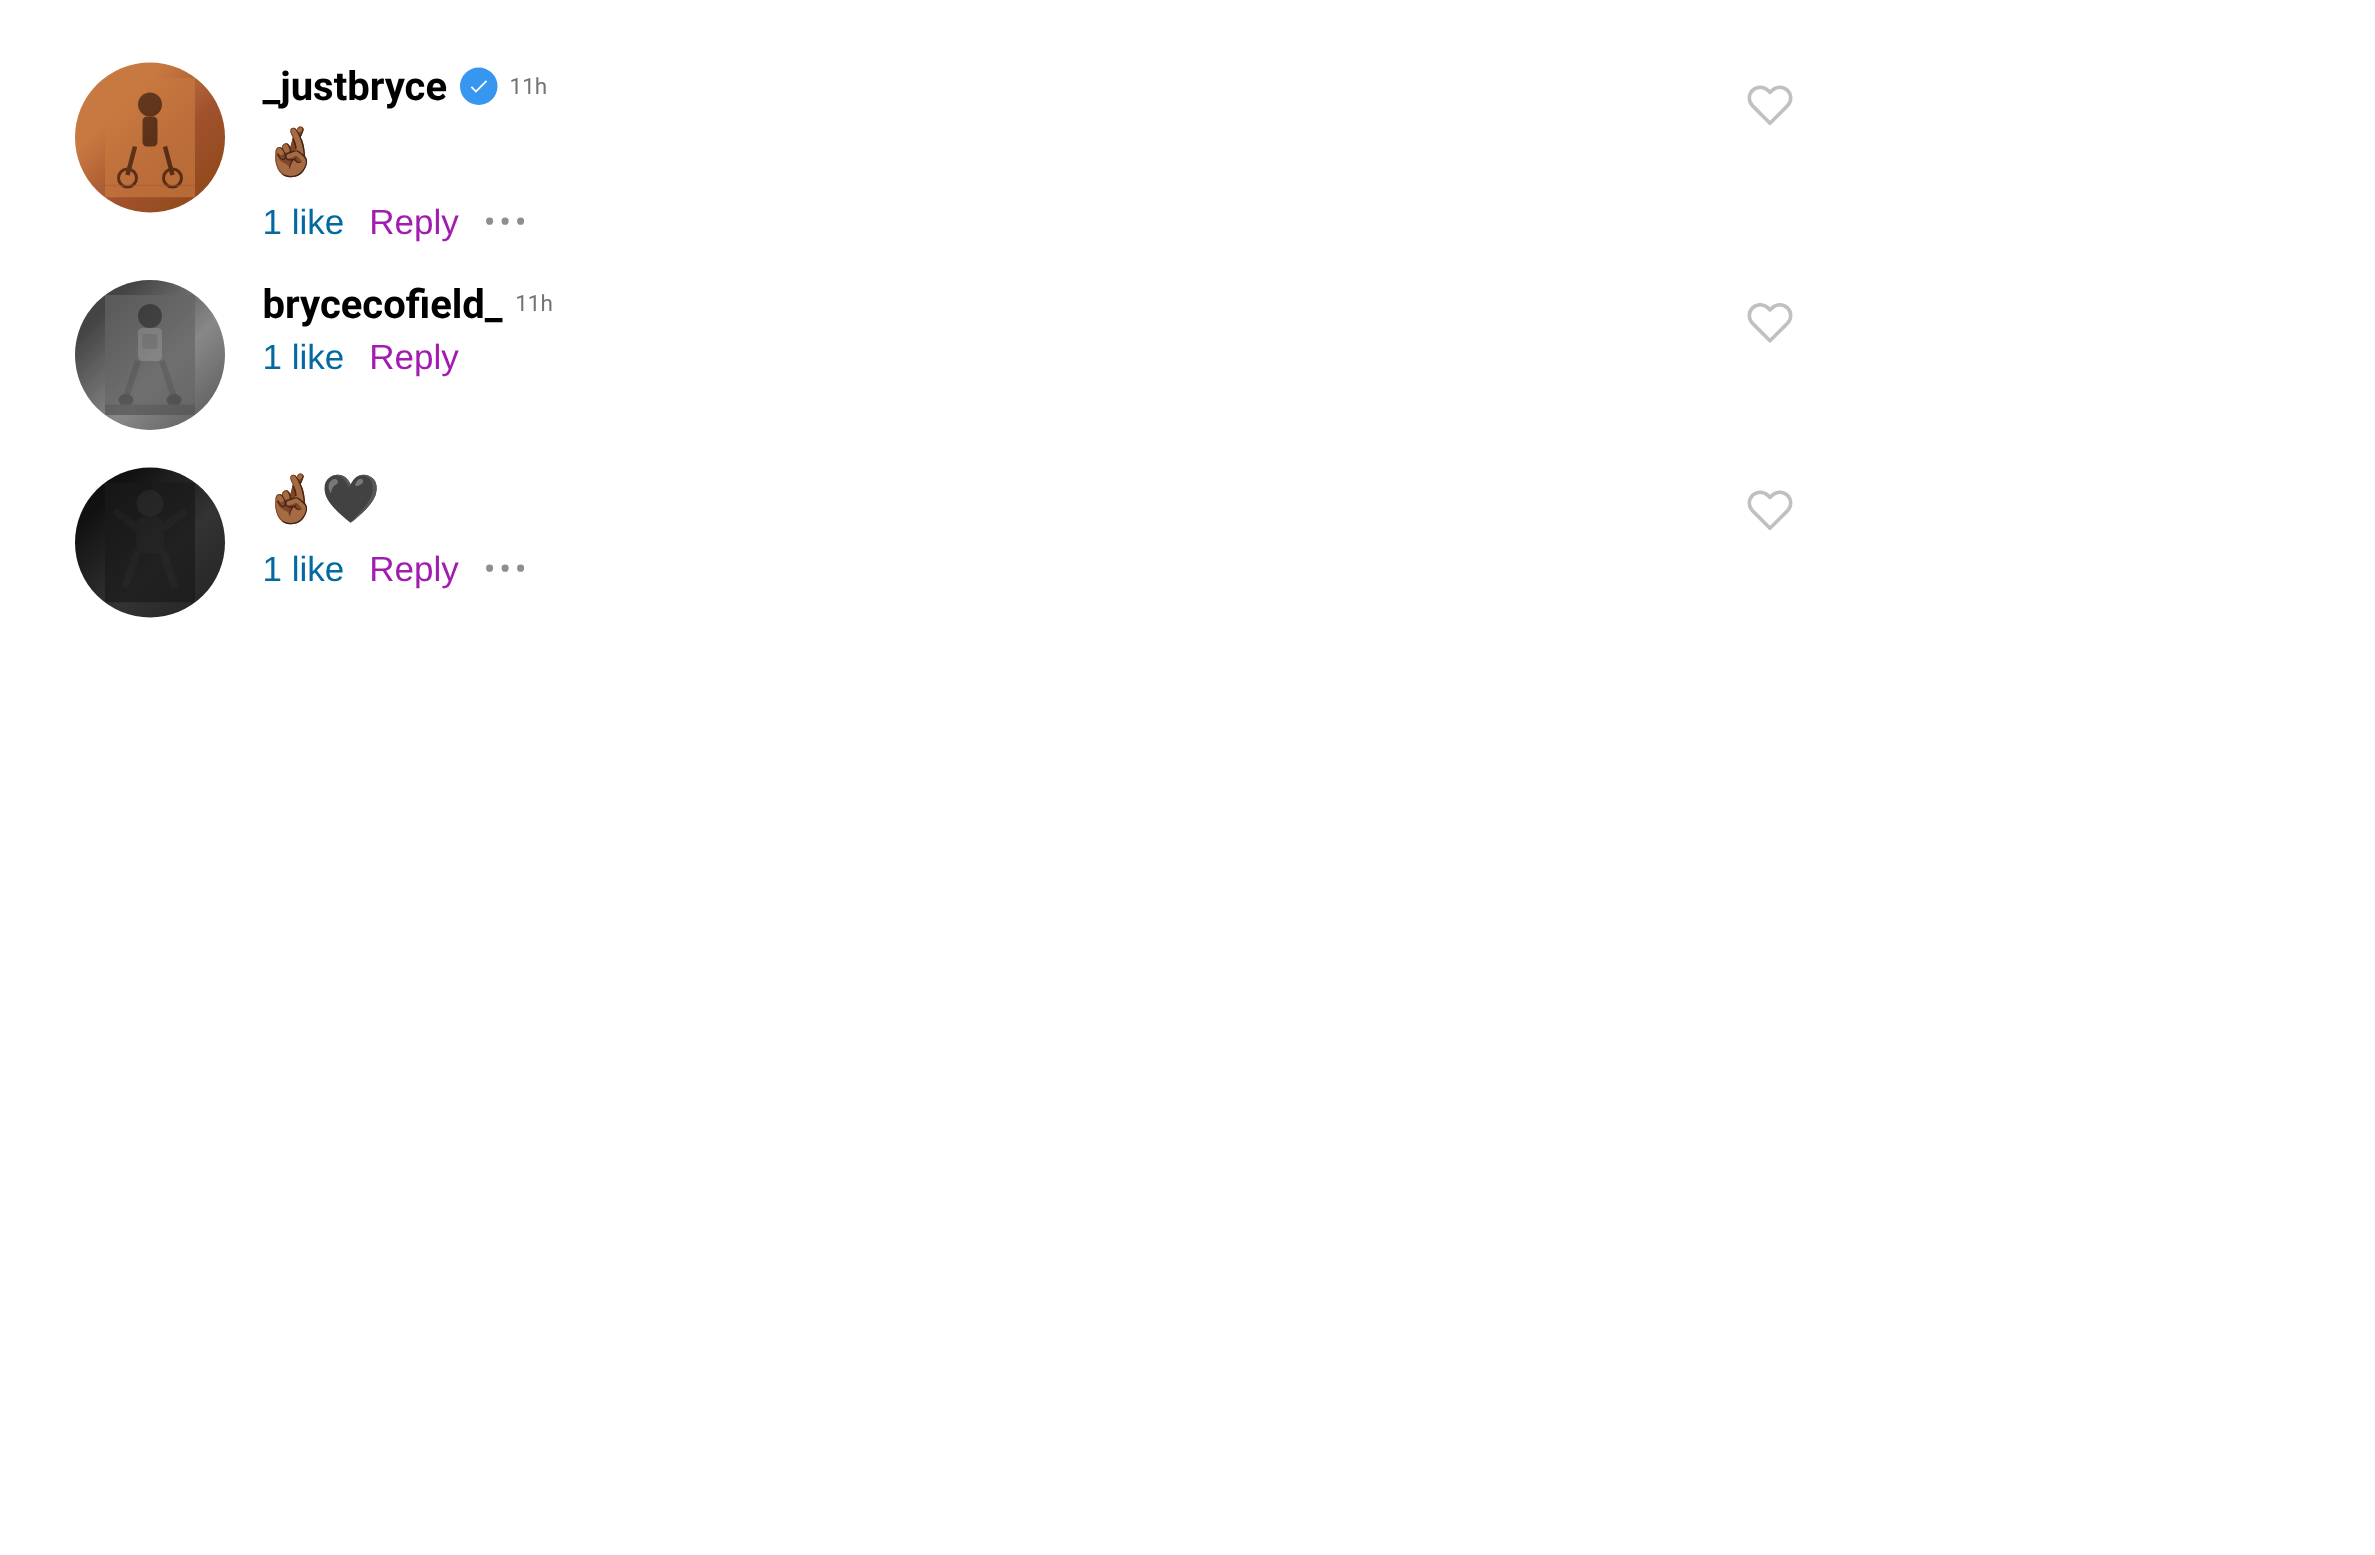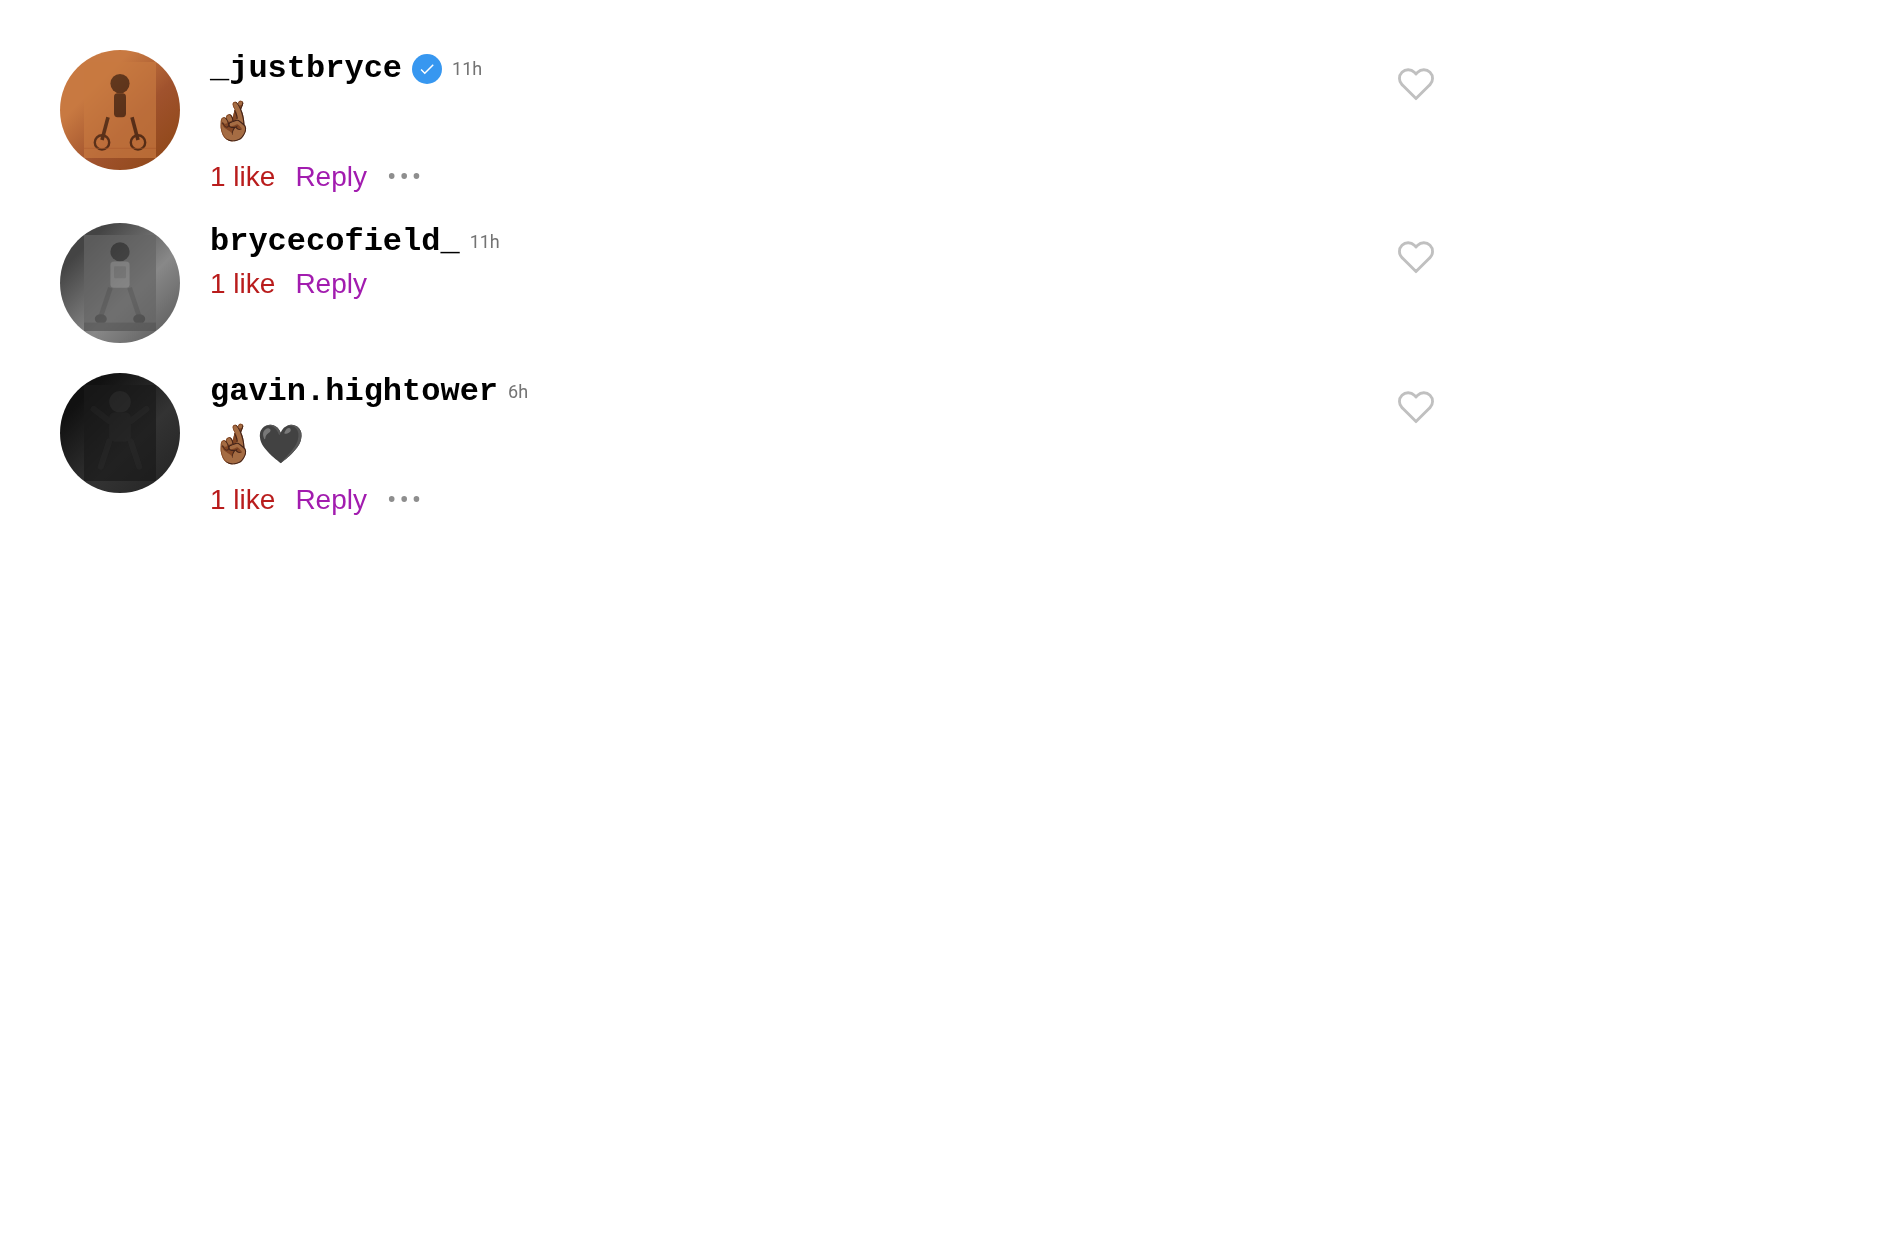--- a/index.html
+++ b/index.html
@@ -79,21 +79,20 @@
       display: flex;
       align-items: center;
       margin-bottom: 8px;
     }
 
     .username {
       font-size: 32px;
       font-weight: 700;
       color: #000000;
       margin-right: 10px;
-      font-family: Liberation Mono, monospace;
     }
 
     .verified-badge {
       width: 30px;
       height: 30px;
       background: #3797f0;
       border-radius: 50%;
       display: inline-flex;
       align-items: center;
       justify-content: center;
@@ -120,21 +119,21 @@
     }
 
     .comment-actions {
       display: flex;
       align-items: center;
       gap: 20px;
     }
 
     .action-btn {
       font-size: 28px;
-      color: #b91c1c;
+      color: #0369a1;
       background: none;
       border: none;
       cursor: pointer;
       font-weight: 400;
       padding: 0;
     }
 
     .action-btn.reply-btn {
       color: #a21caf;
     }
@@ -257,24 +256,20 @@
         <circle cx="30" cy="14" r="9" fill="#2a2a2a"></circle>
         <rect x="21" y="23" width="18" height="24" rx="4" fill="#222"></rect>
 
         <line x1="21" y1="30" x2="8" y2="20" stroke="#222" stroke-width="5" stroke-linecap="round"></line>
         <line x1="39" y1="30" x2="52" y2="20" stroke="#222" stroke-width="5" stroke-linecap="round"></line>
         <line x1="21" y1="47" x2="14" y2="68" stroke="#222" stroke-width="5" stroke-linecap="round"></line>
         <line x1="39" y1="47" x2="46" y2="68" stroke="#222" stroke-width="5" stroke-linecap="round"></line>
       </svg>
     </div>
     <div class="comment-body">
-      <div class="comment-header">
-        <span class="username">gavin.hightower</span>
-        <span class="timestamp">6h</span>
-      </div>
       <div class="comment-text">
         <span class="emoji">🤞🏾🖤</span>
       </div>
       <div class="comment-actions">
         <button class="action-btn">1 like</button>
         <button class="action-btn reply-btn">Reply</button>
         <span class="more-options">•••</span>
       </div>
     </div>
     <button class="heart-btn">

